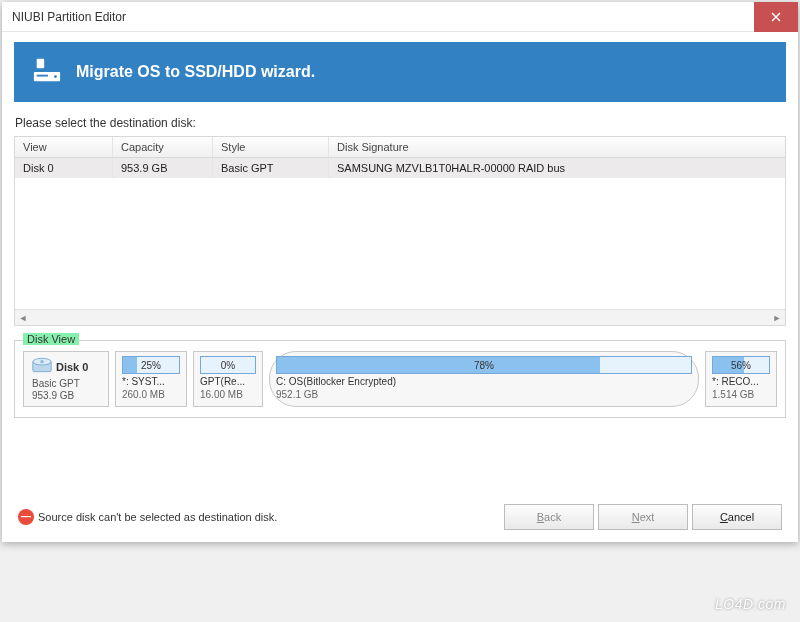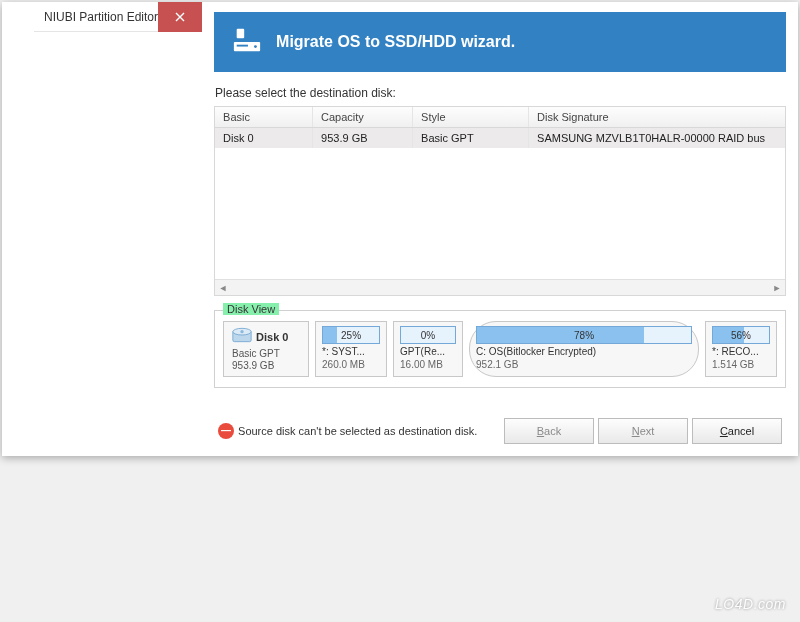--- a/index.html
+++ b/index.html
@@ -1,18 +1,18 @@
 <!DOCTYPE html>
 <html><head>
 <meta charset="utf-8">
 <style>
 * { box-sizing: border-box; margin: 0; padding: 0; font-family: "Segoe UI", Tahoma, sans-serif; }
 body { background: #f0f0f0; width: 800px; height: 622px; overflow: hidden; position: relative; }
 
-.window { background: #fff; width: 796px; height: 454px; margin: 2px; box-shadow: 0 2px 8px rgba(0,0,0,.3); display: flex; flex-direction: row; padding-left: 32px; }
+.window { background: #fff; width: 796px; height: 540px; margin: 2px; box-shadow: 0 2px 8px rgba(0,0,0,.3); display: flex; flex-direction: column; }
 
 .titlebar { height: 30px; display: flex; align-items: center; padding: 0 0 0 10px; background: #fff; border-bottom: 1px solid #e5e5e5; }
 .titlebar-title { font-size: 12px; color: #333; flex: 1; }
 .close-btn { width: 44px; height: 30px; background: #c75050; display: flex; align-items: center; justify-content: center; cursor: pointer; }
 .close-btn svg { width: 10px; height: 10px; }
 
 .content { padding: 10px 12px; flex: 1; display: flex; flex-direction: column; }
 
 .banner { background: #3281c3; color: #fff; height: 60px; display: flex; align-items: center; padding: 0 18px; gap: 14px; }
 .banner-icon svg { width: 30px; height: 30px; }
@@ -91,21 +91,21 @@
             <rect x="5" y="21" width="12" height="2" fill="#3281c3"></rect>
           </svg>
       </span>
       <span class="banner-title">Migrate OS to SSD/HDD wizard.</span>
     </div>
 
     <div class="prompt">Please select the destination disk:</div>
 
     <div class="table-wrap">
       <div class="thead">
-        <div class="th col-disk">Basic</div>
+        <div class="th col-disk">View</div>
         <div class="th col-cap">Capacity</div>
         <div class="th col-style">Style</div>
         <div class="th col-sig">Disk Signature</div>
       </div>
       <div class="tbody">
         <div class="trow">
           <div class="td col-disk">Disk 0</div>
           <div class="td col-cap">953.9 GB</div>
           <div class="td col-style">Basic GPT</div>
           <div class="td col-sig">SAMSUNG MZVLB1T0HALR-00000 RAID bus</div>

